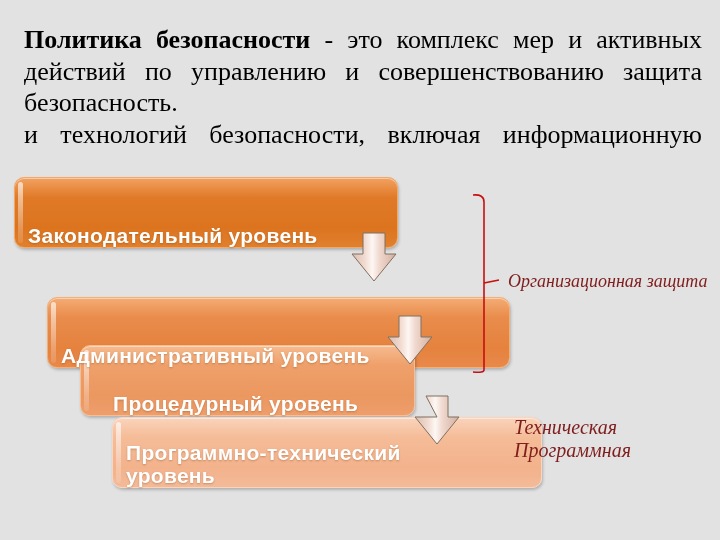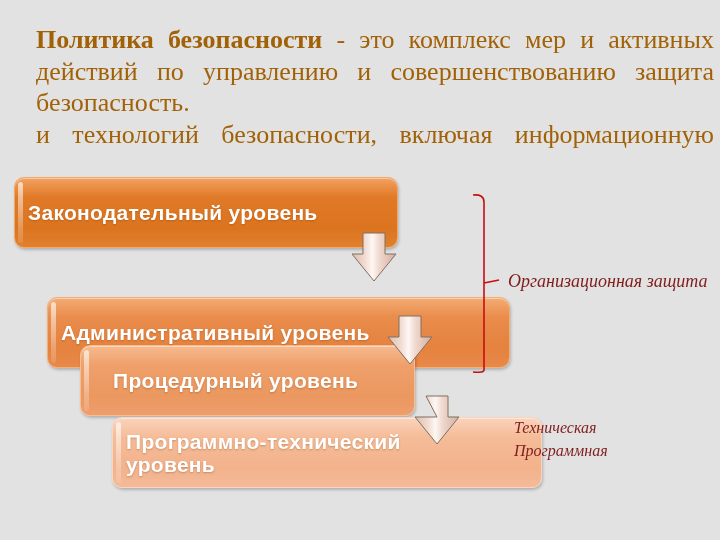--- a/index.html
+++ b/index.html
@@ -3,29 +3,29 @@
 <meta charset="utf-8">
 <style>
   html,body{margin:0;padding:0;background:#888;}
   .slide{
     position:relative;width:720px;height:540px;background:#E3E2E2;
     overflow:hidden;font-family:"Liberation Serif",serif;
   }
   
   .title{
     position:absolute;left:24px;top:24px;width:678px;
-    font-size:26px;line-height:31.5px;color:#a16207;margin-left:12px;
+    font-size:26px;line-height:31.5px;color:#000000;
   }
   .title-line{text-align:justify;text-align-last:justify;}
   .title-line.last{text-align:left;text-align-last:left;}
   .title .b{font-weight:700;}
   
   .level{
     position:absolute;height:71px;border-radius:10px;
-    display:flex;align-items:center;
+    display:flex;align-items:flex-end;
     padding-left:13px;box-sizing:border-box;
     box-shadow:1px 2px 3px rgba(0,0,0,0.22), inset 0 1px 0 rgba(255,255,255,0.45);
   }
   .level .lbl{
     font-family:"Liberation Sans",sans-serif;font-weight:700;
     font-size:21px;line-height:23px;letter-spacing:0.3px;color:#FFFFFF;
     text-shadow:0 1px 2px rgba(120,60,10,0.35);
     max-width:330px;position:relative;z-index:2;
   }
   .gloss{
@@ -46,21 +46,21 @@
   .a1{left:351px;top:232px;}
   .a2{left:387px;top:315px;}
   .a3{left:414px;top:395px;}
   
   .brace{position:absolute;left:468px;top:190px;width:36px;height:186px;z-index:4;}
   .red-label{
     position:absolute;color:#7f1d1d;font-style:italic;
     font-family:"Liberation Serif",serif;
   }
   .org-label{left:508px;top:271px;font-size:18px;white-space:nowrap;}
-  .tech-label{left:514px;top:416px;font-size:16px;line-height:23px;}
+  .tech-label{left:514px;top:416px;font-size:20px;line-height:23px;}
 </style>
 </head>
 <body>
 
 <div class="slide">
 
   <div class="title">
     <div class="title-line"><span class="b">Политика безопасности</span><span> - это комплекс мер и активных</span></div>
     <div class="title-line">действий по управлению и совершенствованию защита</div>
     <div class="title-line last">безопасность.</div>

